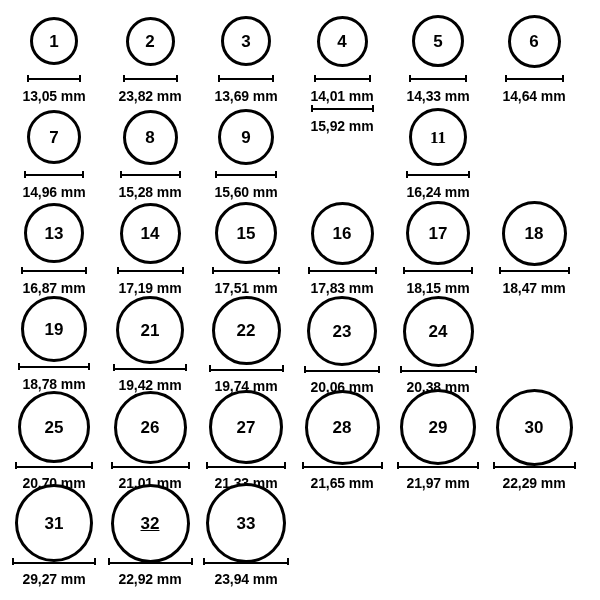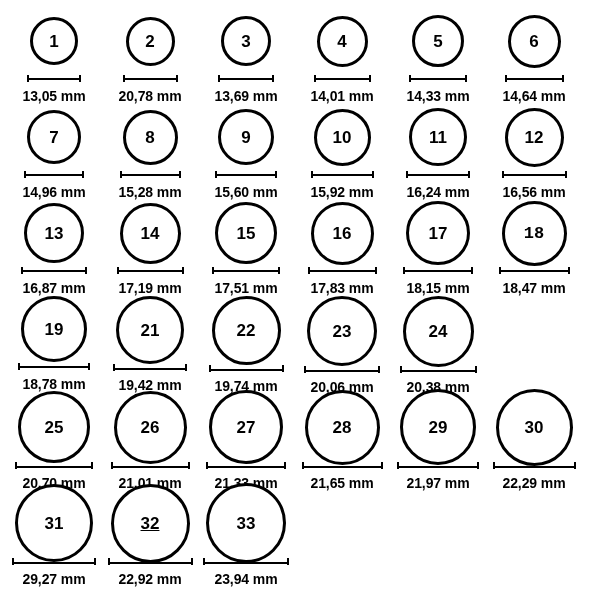--- a/index.html
+++ b/index.html
@@ -106,21 +106,21 @@
       </div>
       <div class="ring-cell">
         <div class="ring-circle-wrap">
           <div class="ring-circle" style="width: 49px; height: 49px;">
             <span class="ring-number">2</span>
           </div>
         </div>
         <div class="measure">
           <div class="measure-bar" style="width: 55px;"></div>
         </div>
-        <div class="ring-size-label">20,78 mm</div>
+        <div class="ring-size-label">23,82 mm</div>
       </div>
       <div class="ring-cell">
         <div class="ring-circle-wrap">
           <div class="ring-circle" style="width: 50px; height: 50px;">
             <span class="ring-number">3</span>
           </div>
         </div>
         <div class="measure">
           <div class="measure-bar" style="width: 56px;"></div>
         </div>
@@ -188,51 +188,35 @@
           <div class="ring-circle" style="width: 56px; height: 56px;">
             <span class="ring-number">9</span>
           </div>
         </div>
         <div class="measure">
           <div class="measure-bar" style="width: 62px;"></div>
         </div>
         <div class="ring-size-label">15,60 mm</div>
       </div>
       <div class="ring-cell">
-        <div class="ring-circle-wrap">
-          <div class="ring-circle" style="width: 57px; height: 57px;">
-            <span class="ring-number">10</span>
-          </div>
-        </div>
         <div class="measure">
           <div class="measure-bar" style="width: 63px;"></div>
         </div>
         <div class="ring-size-label">15,92 mm</div>
       </div>
       <div class="ring-cell">
         <div class="ring-circle-wrap">
-          <div class="ring-circle" style="width: 58px; height: 58px;">
+          <div class="ring-circle" style="width: 58px; height: 58px; font-family: Liberation Serif, serif;">
             <span class="ring-number">11</span>
           </div>
         </div>
         <div class="measure">
           <div class="measure-bar" style="width: 64px;"></div>
         </div>
         <div class="ring-size-label">16,24 mm</div>
-      </div>
-      <div class="ring-cell">
-        <div class="ring-circle-wrap">
-          <div class="ring-circle" style="width: 59px; height: 59px;">
-            <span class="ring-number">12</span>
-          </div>
-        </div>
-        <div class="measure">
-          <div class="measure-bar" style="width: 65px;"></div>
-        </div>
-        <div class="ring-size-label">16,56 mm</div>
       </div>
     </div>
     <div class="chart-row">
       <div class="ring-cell">
         <div class="ring-circle-wrap">
           <div class="ring-circle" style="width: 60px; height: 60px;">
             <span class="ring-number">13</span>
           </div>
         </div>
         <div class="measure">
@@ -279,21 +263,21 @@
             <span class="ring-number">17</span>
           </div>
         </div>
         <div class="measure">
           <div class="measure-bar" style="width: 70px;"></div>
         </div>
         <div class="ring-size-label">18,15 mm</div>
       </div>
       <div class="ring-cell">
         <div class="ring-circle-wrap">
-          <div class="ring-circle" style="width: 65px; height: 65px; font-family: Liberation Mono, monospace;">
+          <div class="ring-circle" style="width: 65px; height: 65px;">
             <span class="ring-number">18</span>
           </div>
         </div>
         <div class="measure">
           <div class="measure-bar" style="width: 71px;"></div>
         </div>
         <div class="ring-size-label">18,47 mm</div>
       </div>
     </div>
     <div class="chart-row">

